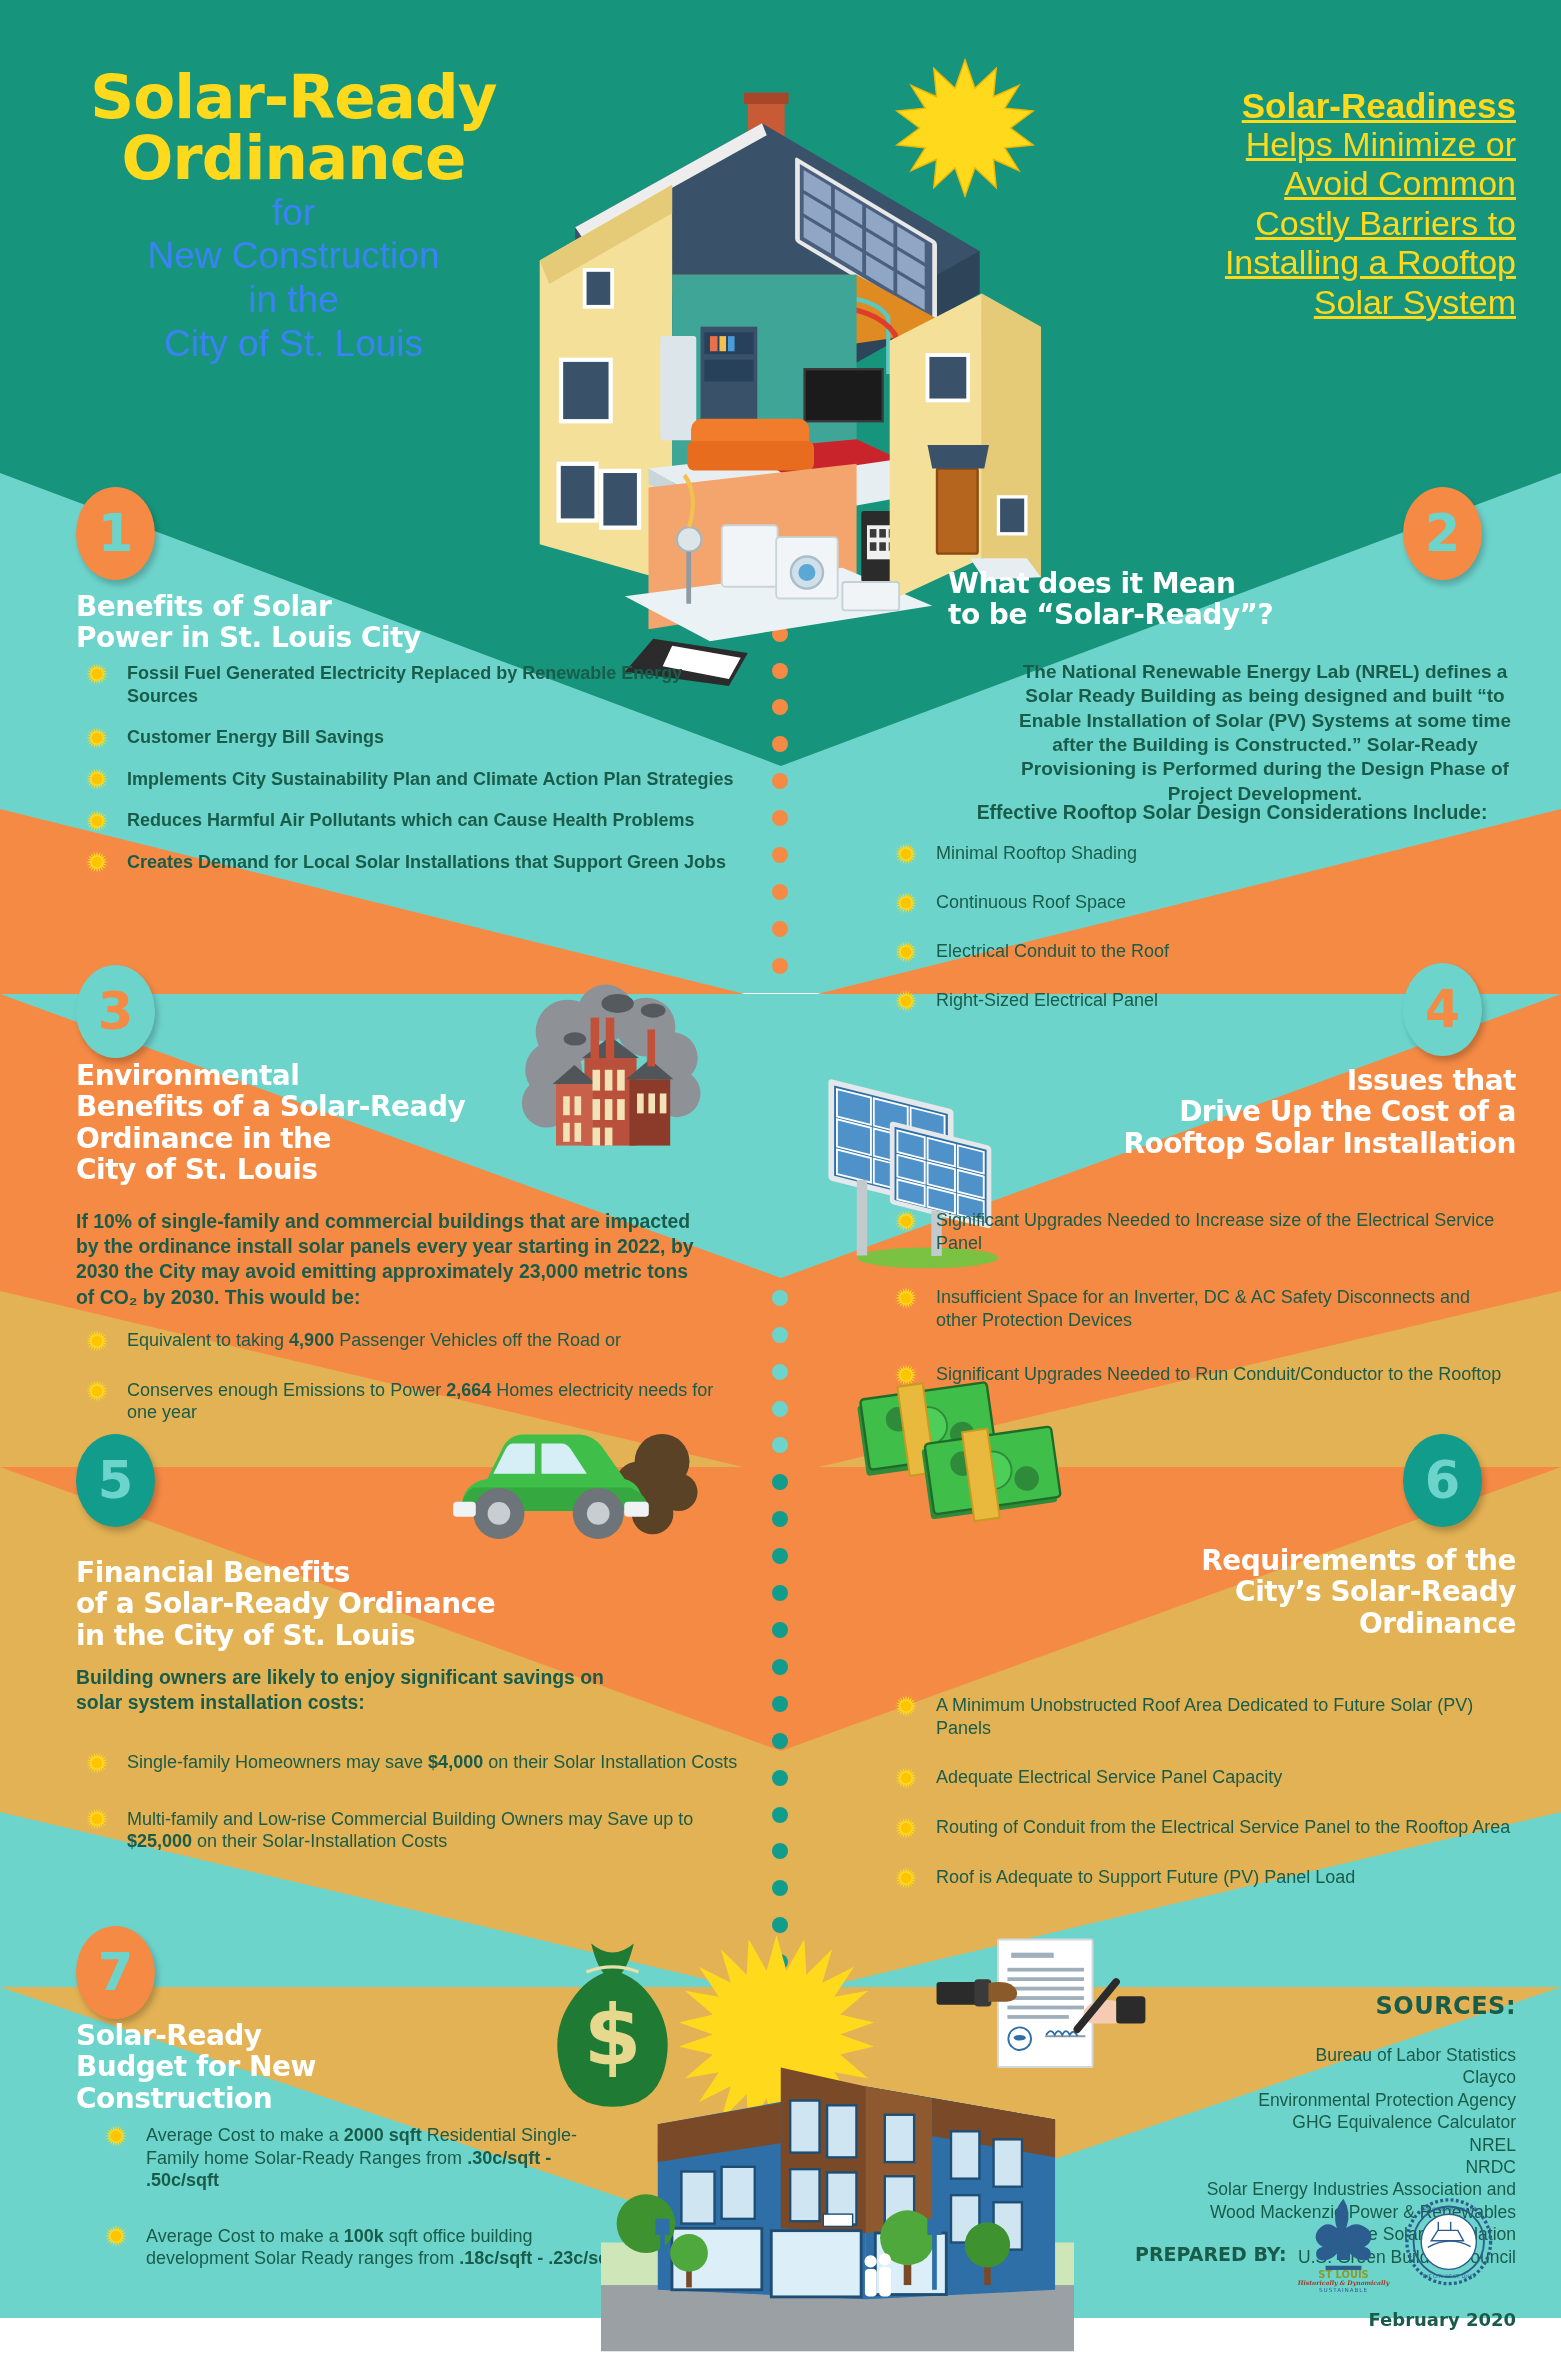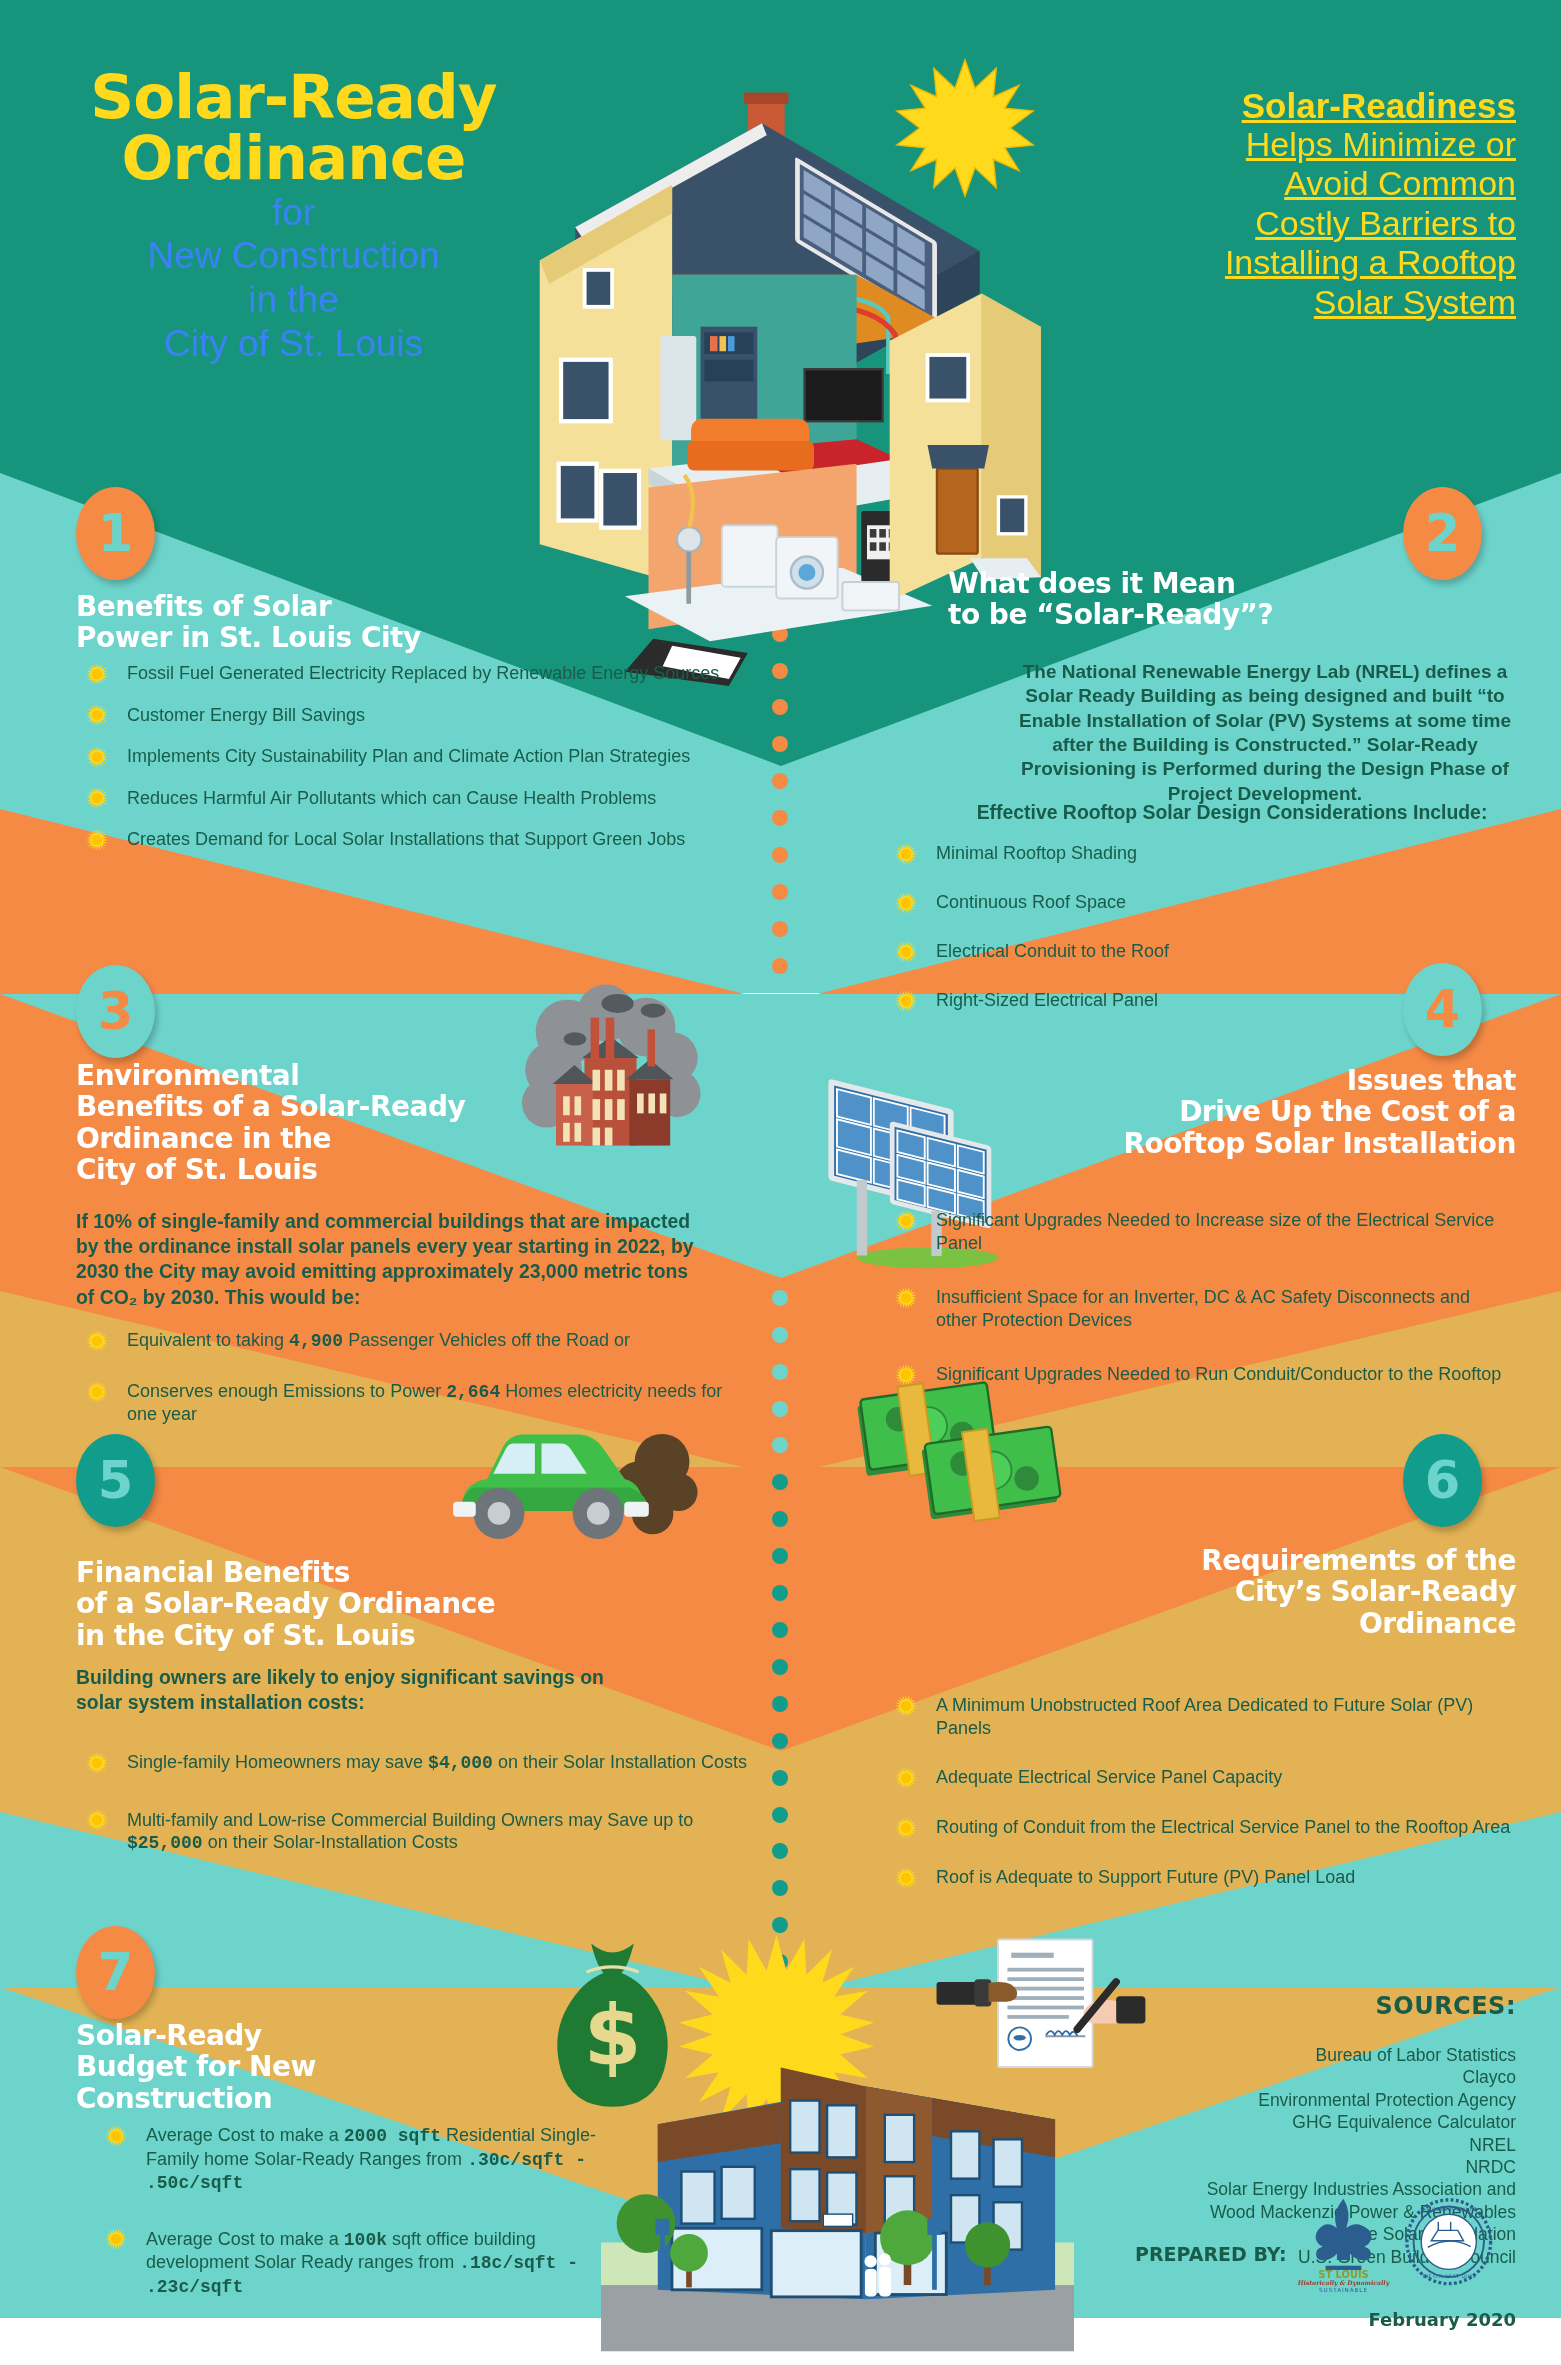--- a/index.html
+++ b/index.html
@@ -67,21 +67,21 @@
   .hd{font-family:"DejaVu Sans",sans-serif;font-weight:bold;font-size:28px;line-height:1.12;
       color:#ffffff;letter-spacing:-0.5px;}
   .hd span{display:block;}
   .para{font-size:19px;line-height:1.28;color:#1A5C4A;font-weight:bold;}
   .para b{font-weight:bold;}
   .lead{font-size:19.4px;line-height:1.3;color:#1A5C4A;font-weight:bold;}
 
   .bullets{position:absolute;}
   .bullet{position:relative;padding-left:51px;margin-bottom:19px;
           font-size:18px;line-height:1.25;color:#1A5C4A;}
-  .bullet b{font-weight:bold;font-family:Liberation Mono, monospace;}
+  .bullet b{font-weight:bold;}
   .bullet .sun{position:absolute;left:10.4px;top:0.9px;width:22px;height:22px;}
 
   
   .sunburst{display:block;width:22px;height:22px;}
 
   .src-title{font-size:24px;font-weight:bold;color:#1A5C4A;text-align:right;
              font-family:"DejaVu Sans",sans-serif;letter-spacing:0.5px;}
   .src-list{font-size:17.5px;line-height:1.28;color:#1A5C4A;text-align:right;}
   .src-list div{display:block;}
   .prep{font-size:19px;font-weight:bold;color:#1A5C4A;font-family:"DejaVu Sans",sans-serif;}
@@ -295,21 +295,21 @@
     <polygon points="400,1215 545,1240 520,1285 380,1258" fill="#FFFFFF"></polygon>
   </svg>
 
   <div class="badge" style="left:76px;top:487px;background:#F58A45;color:#6DD4CC;">
     <span>1</span>
   </div>
   <div class="hd" style="left:76px;top:591px;position:absolute;width:520px;">
     <span>Benefits of Solar</span>
     <span>Power in St. Louis City</span>
   </div>
-  <div class="bullets" style="left:76px;top:662px;width:662px;">
+  <div class="bullets" style="left:76px;top:662px;width:662px;font-weight:bold;">
     <div class="bullet"><span class="sun">
           <svg class="sunburst" viewBox="0 0 46 46">
             <polygon points="23.0,0.0 25.0,10.2 30.1,1.1 28.9,11.4 36.5,4.4 32.2,13.8 41.6,9.5 34.6,17.1 44.9,15.9 35.8,21.0 46.0,23.0 35.8,25.0 44.9,30.1 34.6,28.9 41.6,36.5 32.2,32.2 36.5,41.6 28.9,34.6 30.1,44.9 25.0,35.8 23.0,46.0 21.0,35.8 15.9,44.9 17.1,34.6 9.5,41.6 13.8,32.2 4.4,36.5 11.4,28.9 1.1,30.1 10.2,25.0 0.0,23.0 10.2,21.0 1.1,15.9 11.4,17.1 4.4,9.5 13.8,13.8 9.5,4.4 17.1,11.4 15.9,1.1 21.0,10.2" fill="#FFD91C"></polygon>
             <circle cx="23" cy="23" r="11" fill="#FFC400"></circle>
           </svg>
         </span><span>Fossil Fuel Generated Electricity Replaced by Renewable Energy Sources</span></div>
     <div class="bullet"><span class="sun">
           <svg class="sunburst" viewBox="0 0 46 46">
             <polygon points="23.0,0.0 25.0,10.2 30.1,1.1 28.9,11.4 36.5,4.4 32.2,13.8 41.6,9.5 34.6,17.1 44.9,15.9 35.8,21.0 46.0,23.0 35.8,25.0 44.9,30.1 34.6,28.9 41.6,36.5 32.2,32.2 36.5,41.6 28.9,34.6 30.1,44.9 25.0,35.8 23.0,46.0 21.0,35.8 15.9,44.9 17.1,34.6 9.5,41.6 13.8,32.2 4.4,36.5 11.4,28.9 1.1,30.1 10.2,25.0 0.0,23.0 10.2,21.0 1.1,15.9 11.4,17.1 4.4,9.5 13.8,13.8 9.5,4.4 17.1,11.4 15.9,1.1 21.0,10.2" fill="#FFD91C"></polygon>
             <circle cx="23" cy="23" r="11" fill="#FFC400"></circle>

